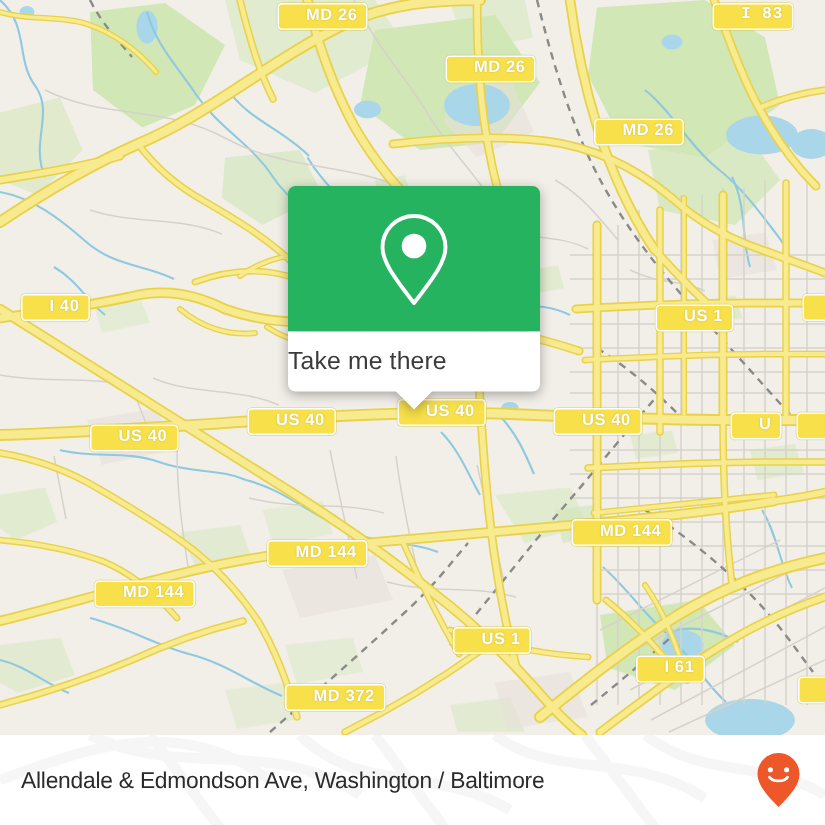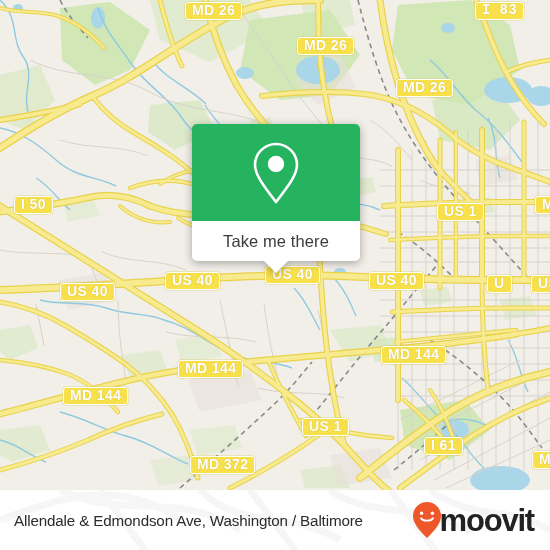--- a/index.html
+++ b/index.html
@@ -19,23 +19,23 @@
 
   
   .shield {
     position:absolute;
     background:#f7e04a;
     border:1.6px solid #ffffff;
     border-radius:3px;
     color:#ffffff;
     font-family:"Liberation Sans", sans-serif;
     font-weight:bold;
-    font-size:14px;
+    font-size:11px;
     letter-spacing:0.4px;
-    padding:1px 6px 2px 6px;
+    padding:1px 6px 2px 18px;
     white-space:nowrap;
     line-height:13px;
     text-shadow:0 0 1px rgba(150,130,20,.55);
     box-shadow:0 0 0 .5px rgba(210,190,60,.5);
   }
 
   
   #osm-attr {
     position:absolute; left:6px; top:470px;
     font-size:12.5px; color:#3a3a3a;
@@ -52,21 +52,21 @@
     z-index:40;
   }
   #card-green {
     position:absolute; left:0; top:0; width:168px; height:97px;
     background:#26b35f; border-radius:5px 5px 0 0;
     display:flex; align-items:center; justify-content:center;
   }
   #card-white {
     position:absolute; left:0; top:97px; width:168px; height:40px;
     background:#ffffff; border-radius:0 0 5px 5px;
-    display:flex; align-items:center; justify-content:center;
+    display:flex; align-items:center; justify-content:flex-start;
   }
   #card-tail {
     position:absolute; left:50%; top:136px; transform:translateX(-50%);
     width:0; height:0;
     border-left:13px solid transparent;
     border-right:13px solid transparent;
     border-top:13px solid #ffffff;
   }
   #cta-label {
     font-size:16.5px; color:#3b3b3b; letter-spacing:.1px;
@@ -363,21 +363,21 @@
       <path d="M0,8 C20,14 40,10 58,16" stroke-width="2.2"></path>
       <path d="M58,16 C76,22 92,34 104,48" stroke-width="2.2"></path>
     </g>
   </svg>
 
   <div id="shield-layer">
       <div class="shield" style="left: 185px; top: 2px;">MD 26</div>
       <div class="shield" style="left: 297px; top: 37px;">MD 26</div>
       <div class="shield" style="left: 396px; top: 79px;">MD 26</div>
       <div class="shield" style="left: 475px; top: 2px; font-family: Liberation Mono, monospace;">I 83</div>
-      <div class="shield" style="left: 14px; top: 196px;">I 50</div>
+      <div class="shield" style="left: 14px; top: 196px;">I 40</div>
       <div class="shield" style="left: 437px; top: 203px;">US 1</div>
       <div class="shield" style="left: 535px; top: 196px;">MD</div>
       <div class="shield" style="left: 60px; top: 283px;">US 40</div>
       <div class="shield" style="left: 165px; top: 272px;">US 40</div>
       <div class="shield" style="left: 265px; top: 266px;">US 40</div>
       <div class="shield" style="left: 369px; top: 272px;">US 40</div>
       <div class="shield" style="left: 487px; top: 275px;">U</div>
       <div class="shield" style="left: 531px; top: 275px;">US</div>
       <div class="shield" style="left: 178px; top: 360px;">MD 144</div>
       <div class="shield" style="left: 63px; top: 387px;">MD 144</div>
@@ -420,16 +420,15 @@
   <div id="footer-inner">
     <span id="place-name">Allendale &amp; Edmondson Ave, Washington / Baltimore</span>
 
     <span id="moovit-logo">
       <svg width="30" height="38" viewBox="0 0 30 38">
         <path d="M15 1 C7.3 1 1 7.3 1 15 C1 22 6.5 28.6 15 37 C23.5 28.6 29 22 29 15 C29 7.3 22.7 1 15 1 Z" fill="#ed5729"></path>
         <circle cx="9.6" cy="12.2" r="1.7" fill="#ffffff"></circle>
         <circle cx="20.4" cy="12.2" r="1.7" fill="#ffffff"></circle>
         <path d="M9 17.2 C11 20.4 19 20.4 21 17.2" fill="none" stroke="#ffffff" stroke-width="1.9" stroke-linecap="round"></path>
       </svg>
-      <span id="moovit-wordmark">moovit</span>
     </span>
   </div>
 </div>
 
 </body></html>

